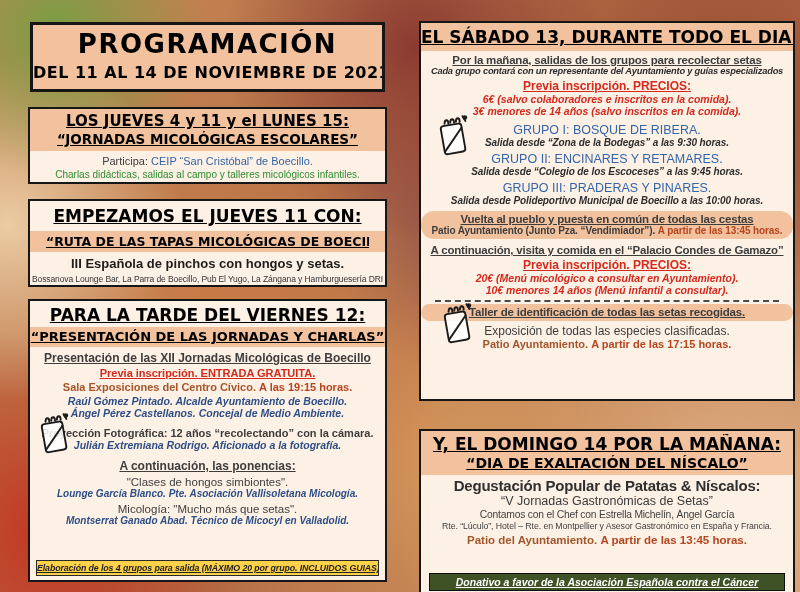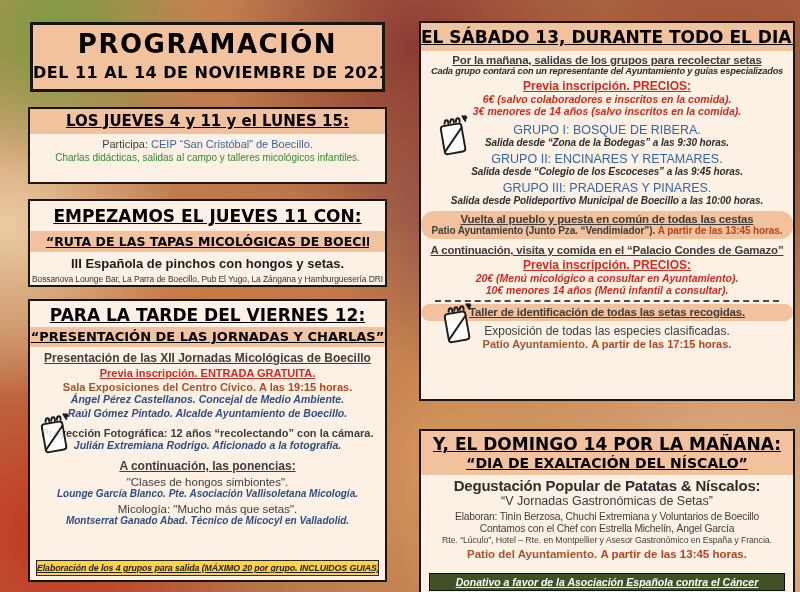--- a/index.html
+++ b/index.html
@@ -102,20 +102,21 @@
 <body>
 
 <div class="box" id="title-box">
   <div class="display t1 fit">PROGRAMACIÓN</div>
   <div class="display t2 fit">DEL 11 AL 14 DE NOVIEMBRE DE 2021</div>
 </div>
 
 <div class="box" id="schools-box">
   <div class="band">
     <div class="display sch-h1 u fit">LOS JUEVES 4 y 11 y el LUNES 15:</div>
+    <div class="display sch-h2 u fit">“JORNADAS MICOLÓGICAS ESCOLARES”</div>
   </div>
   <div class="bd">
     <div class="sch-l1 fit"><span class="gray">Participa:</span> <span class="blue">CEIP “San Cristóbal” de Boecillo.</span></div>
     <div class="sch-l2 green fit">Charlas didácticas, salidas al campo y talleres micológicos infantiles.</div>
   </div>
 </div>
 
 <div class="box" id="tapas-box">
   <div class="display tap-h1 u fit">EMPEZAMOS EL JUEVES 11 CON:</div>
   <div class="band">
@@ -138,22 +139,22 @@
           <path d="M14 10 c0 -5 4 -5 4 0"></path>
           <path d="M20 9 c0 -5 4 -5 4 0"></path>
         <line x1="9" y1="40" x2="26" y2="15"></line>
         <line x1="27" y1="3" x2="30" y2="8"></line>
         <circle cx="29.5" cy="4.5" r="2.5" fill="#1b1b1b" stroke="none"></circle>
       </g>
     </svg>
     <div class="f12 b u gray fit">Presentación de las XII Jornadas Micológicas de Boecillo</div>
     <div class="f11 b u red fit mt2">Previa inscripción. ENTRADA GRATUITA.</div>
     <div class="f11 fit mt2"><span class="brown b">Sala Exposiciones del Centro Cívico.</span> <span class="timered b">A las 19:15 horas.</span></div>
+    <div class="f105 credit fit mt2">Raúl Gómez Pintado. Alcalde Ayuntamiento de Boecillo.</div>
     <div class="f105 credit fit">Ángel Pérez Castellanos. Concejal de Medio Ambiente.</div>
-    <div class="f105 credit fit mt2">Raúl Gómez Pintado. Alcalde Ayuntamiento de Boecillo.</div>
     <div class="f11 b gray fit mt8">Proyección Fotográfica: 12 años “recolectando” con la cámara.</div>
     <div class="f105 credit fit">Julián Extremiana Rodrigo. Aficionado a la fotografía.</div>
     <div class="f12 b u gray fit mt8">A continuación, las ponencias:</div>
     <div class="f115 gray fit mt3">"Clases de hongos simbiontes".</div>
     <div class="f10 credit fit">Lounge García Blanco. Pte. Asociación Vallisoletana Micología.</div>
     <div class="f115 gray fit mt4">Micología: "Mucho más que setas".</div>
     <div class="f10 credit fit">Montserrat Ganado Abad. Técnico de Micocyl en Valladolid.</div>
   </div>
   <div class="strip i b u fit">Elaboración de los 4 grupos para salida (MÁXIMO 20 por grupo. INCLUIDOS GUIAS).</div>
 </div>
@@ -217,18 +218,17 @@
   </div>
 </div>
 
 <div class="box" id="sunday-box">
   <div class="band">
     <div class="display sun-h1 u fit">Y, EL DOMINGO 14 POR LA MAÑANA:</div>
     <div class="display sun-h2 u fit">“DIA DE EXALTACIÓN DEL NÍSCALO”</div>
   </div>
   <div class="sun-l1 fit mt2">Degustación Popular de Patatas &amp; Níscalos:</div>
   <div class="sun-l2 fit">“V Jornadas Gastronómicas de Setas”</div>
-  <div class="sun-l3 fit">Elaboran: Tinín Berzosa, Chuchi Extremiana y Voluntarios de Boecillo</div>
   <div class="sun-l3 fit" style="margin-top:1px;">Contamos con el Chef con Estrella Michelín, Ángel García</div>
   <div class="sun-l5 fit">Rte. “Lúculo”, Hotel – Rte. en Montpellier y Asesor Gastronómico en España y Francia.</div>
   <div class="f115 fit mt3"><span class="brown b">Patio del Ayuntamiento.</span> <span class="timered b">A partir de las 13:45 horas.</span></div>
   <div class="greenbar i b u fit">Donativo a favor de la Asociación Española contra el Cáncer</div>
 </div>
 
 </body></html>

